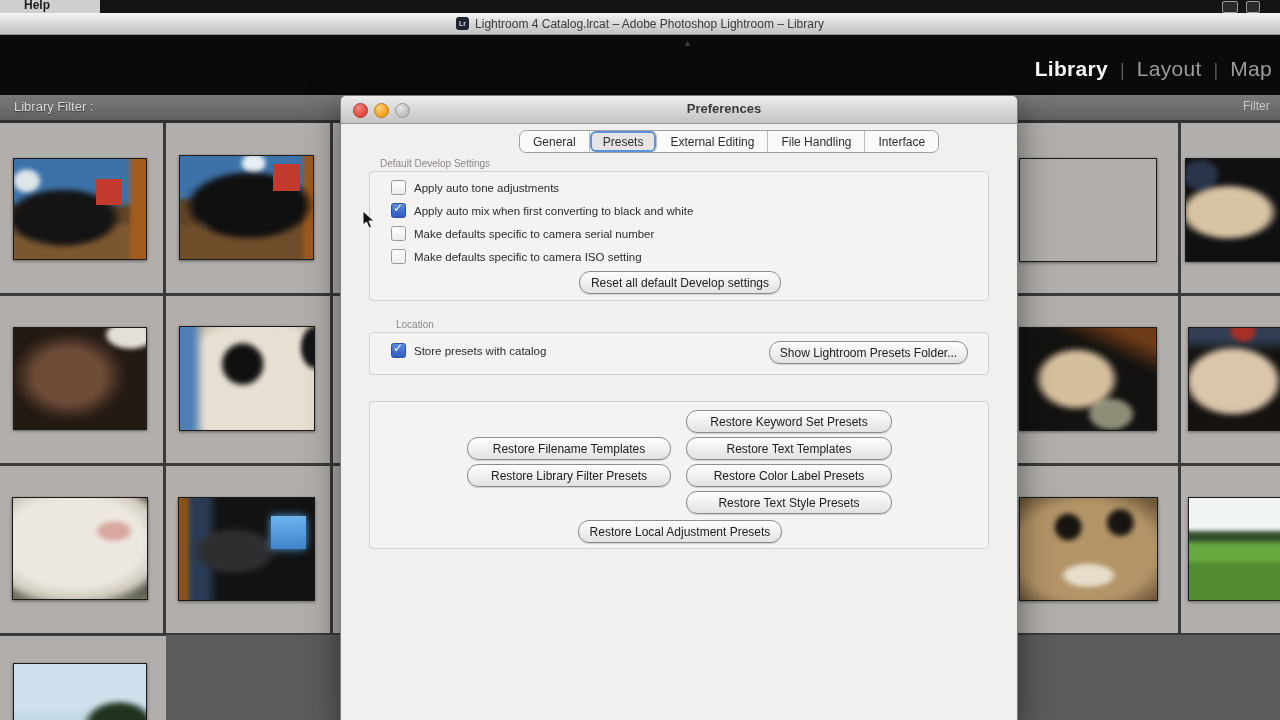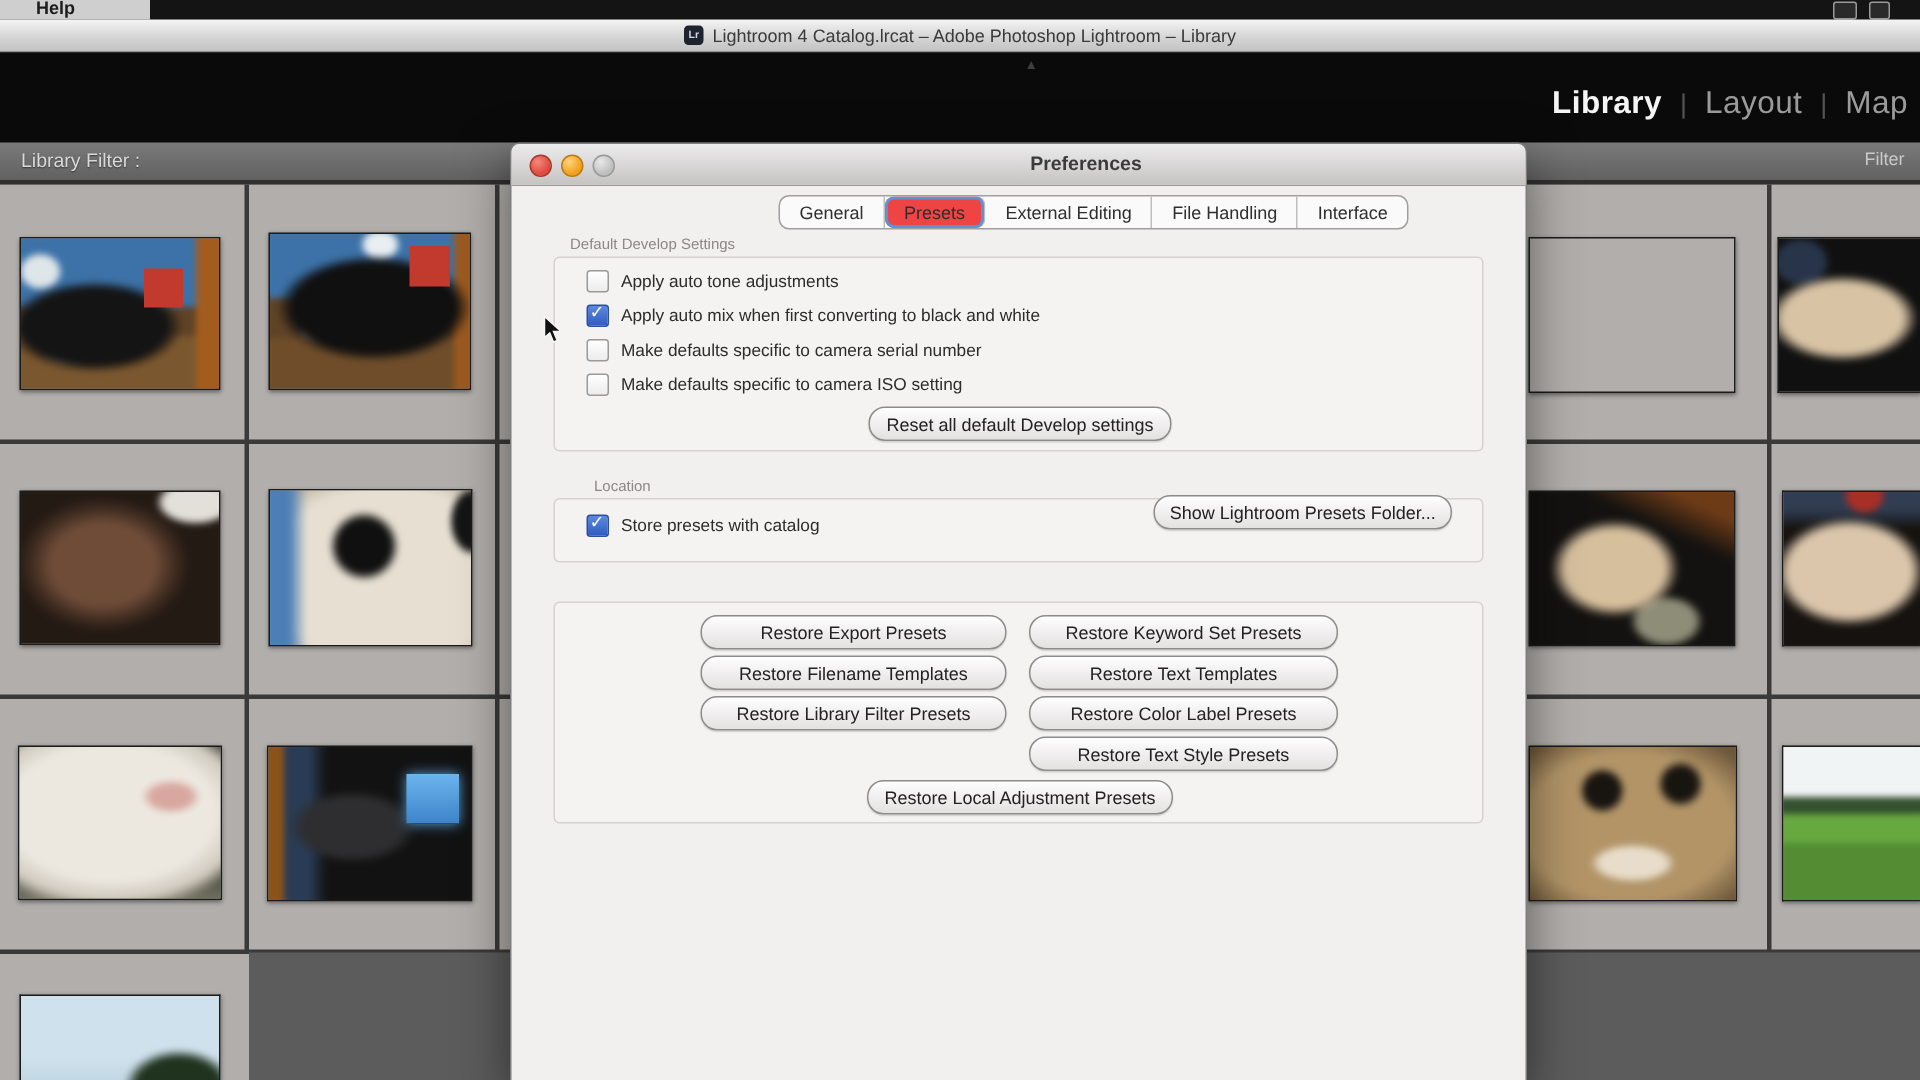--- a/index.html
+++ b/index.html
@@ -125,21 +125,21 @@
   .tl{top:7px;width:13px;height:13px;border-radius:50%;}
   #tl-close{left:12px;background:radial-gradient(circle at 35% 30%,#f2887d,#e04b3e 65%);border:1px solid #a8372c;}
   #tl-min{left:33px;background:radial-gradient(circle at 35% 30%,#ffd37a,#f2a11f 65%);border:1px solid #ba7a14;}
   #tl-zoom{left:54px;background:radial-gradient(circle at 35% 30%,#e8e8e8,#bfbfbf 65%);border:1px solid #999;}
 
   #tabbar{left:146px;top:34px;height:21px;display:flex;align-items:stretch;
     background:#fbfafa;border:1px solid #9f9f9f;border-radius:7px;overflow:hidden;margin-left:32px;}
   .seg{display:flex;align-items:center;padding:0 13px;font-size:12px;color:#2e2e2e;
     border-right:1px solid #bdbdbd;}
   .seg:last-child{border-right:none;}
-  .seg.sel{background:#ef4444;box-shadow:inset 0 0 0 2px #5b92d8;border-radius:6px;}
+  .seg.sel{background:#e5e5e5;box-shadow:inset 0 0 0 2px #5b92d8;border-radius:6px;}
 
   .sec-label{font-size:10px;color:#8d8888;}
   .groupbox{left:28px;width:618px;background:#f5f2f2;border:1px solid #d7d1d1;border-radius:4px;}
 
   .cb-row{position:absolute;display:flex;align-items:center;gap:8px;}
   .cb{width:13px;height:13px;border:1px solid #9a9a9a;border-radius:2.5px;
     background:linear-gradient(#fff,#ececec);position:relative;flex:none;}
   .cb.on{background:linear-gradient(#5c8ade,#2f5cc0);border-color:#2c4f9e;}
   .cb.on::after{content:"✓";position:absolute;left:1px;top:-3px;color:#fff;font-size:12px;font-weight:bold;}
   .cb-label{font-size:11.5px;color:#2c2c2c;}
@@ -276,25 +276,24 @@
     <span class="cb-label">Make defaults specific to camera ISO setting</span>
   </div>
   <div class="btn" style="left:238px;top:175px;width:200px;">Reset all default Develop settings</div>
 
   <div class="abs sec-label" style="left:39px;top:223px;margin-left:16px;">Location</div>
   <div class="abs groupbox" style="top:236px;height:41px;"></div>
   <div class="cb-row" style="left:50px;top:247px;">
     <span class="cb on"></span>
     <span class="cb-label">Store presets with catalog</span>
   </div>
-  <div class="btn" style="left:428px;top:234px;width:197px;">Show Lightroom Presets Folder...</div>
+  <div class="btn" style="left:428px;top:245px;width:197px;">Show Lightroom Presets Folder...</div>
 
   <div class="abs sec-label" style="left:39px;top:308px;">Lightroom Defaults</div>
   <div class="abs groupbox" style="top:305px;height:146px;"></div>
-  <div class="btn" style="left:126px;top:314px;width:202px;">Restore Export Presets</div>
   <div class="btn" style="left:345px;top:314px;width:204px;">Restore Keyword Set Presets</div>
   <div class="btn" style="left:126px;top:341px;width:202px;">Restore Filename Templates</div>
   <div class="btn" style="left:345px;top:341px;width:204px;">Restore Text Templates</div>
   <div class="btn" style="left:126px;top:368px;width:202px;">Restore Library Filter Presets</div>
   <div class="btn" style="left:345px;top:368px;width:204px;">Restore Color Label Presets</div>
   <div class="btn" style="left:345px;top:395px;width:204px;">Restore Text Style Presets</div>
   <div class="btn" style="left:237px;top:424px;width:202px;">Restore Local Adjustment Presets</div>
 </div>
 
 <svg id="cursor" class="abs" viewBox="0 0 13 19">

